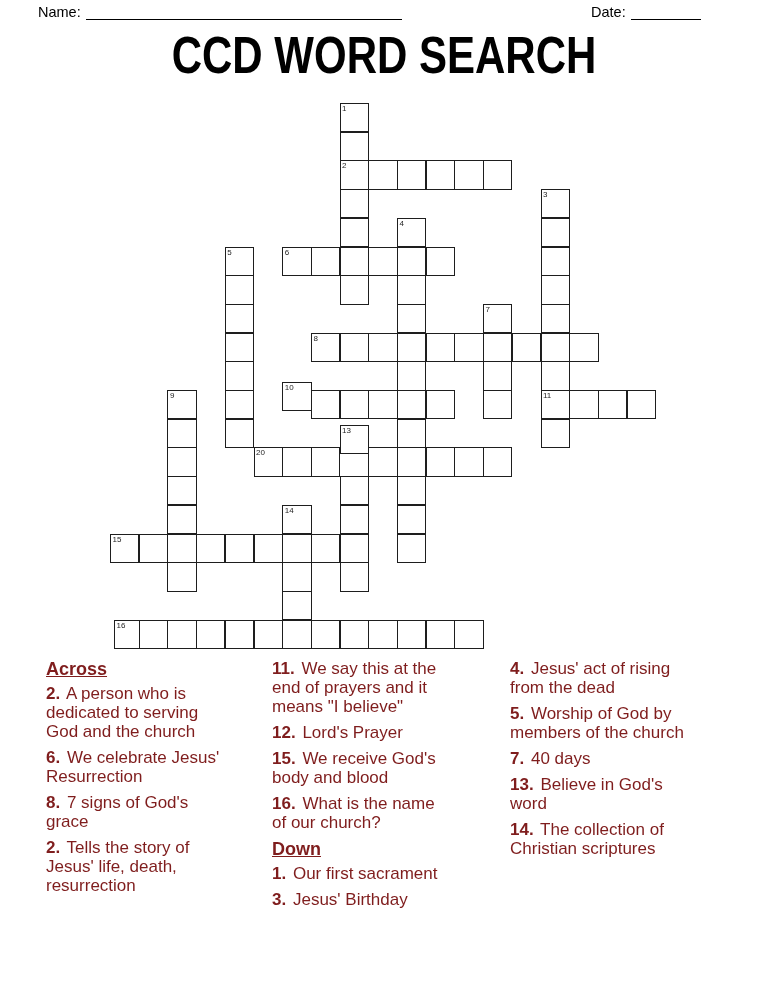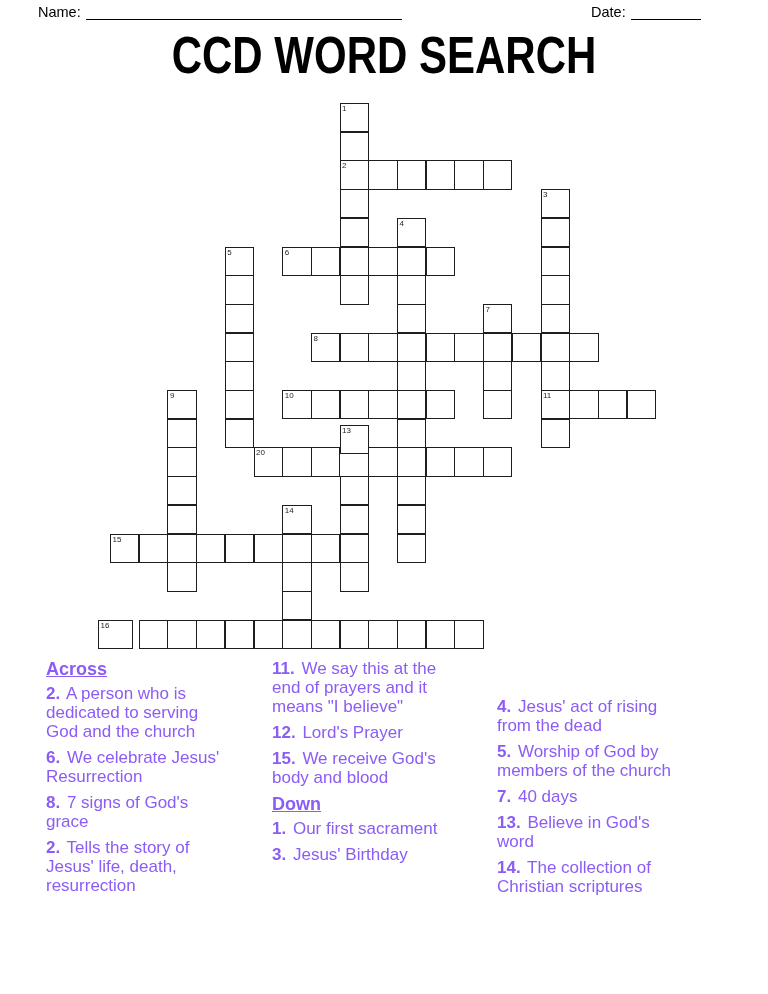--- a/index.html
+++ b/index.html
@@ -24,24 +24,24 @@
   #grid { position:absolute; left:0; top:0; }
   .cell {
     position:absolute; width:29.4px; height:29.4px;
     background:#fff; border:1.9px solid #1e1e1e;
   }
   .cellnum {
     position:absolute; left:1.5px; top:0px;
     font-size:8px; line-height:10px; color:#1e1e1e;
   }
 
-  .clue-col { position:absolute; top:659px; width:176px; font-size:17px; line-height:19px; color:#8b5cf6; }
+  .clue-col { position:absolute; top:659px; width:176px; font-size:17px; line-height:19px; color:#7f1d1d; }
   #clue-col-1 { left:46px; }
   #clue-col-2 { left:272px; }
-  #clue-col-3 { left:497px;margin-top:38px; }
+  #clue-col-3 { left:510px; }
   .section-h { font-size:18px; font-weight:bold; text-decoration:underline; margin-bottom:5px; line-height:20px; }
   .clue { margin-bottom:7px; }
   .clue b { font-weight:bold; padding-right:2px;text-align:right; }
 </style>
 </head>
 <body>
 
 <div class="field-row name-row">
   <span>Name:</span>
   <div class="blank-line name-line"></div>
@@ -130,21 +130,21 @@
     <div class="cell" style="left: 569.2px; top: 332.6px;"></div>
     <div class="cell" style="left: 167.4px; top: 390px;">
       <span class="cellnum">9</span>
     </div>
     <div class="cell" style="left: 167.4px; top: 418.7px;"></div>
     <div class="cell" style="left: 167.4px; top: 447.4px;"></div>
     <div class="cell" style="left: 167.4px; top: 476.1px;"></div>
     <div class="cell" style="left: 167.4px; top: 504.8px;"></div>
     <div class="cell" style="left: 167.4px; top: 533.5px;"></div>
     <div class="cell" style="left: 167.4px; top: 562.2px;"></div>
-    <div class="cell" style="left: 282.2px; top: 390px;">
+    <div class="cell" style="left: 282.2px; top: 382px;">
       <span class="cellnum">10</span>
     </div>
     <div class="cell" style="left: 310.9px; top: 390px;"></div>
     <div class="cell" style="left: 339.6px; top: 390px;"></div>
     <div class="cell" style="left: 368.3px; top: 390px;"></div>
     <div class="cell" style="left: 425.7px; top: 390px;"></div>
     <div class="cell" style="left: 569.2px; top: 390px;"></div>
     <div class="cell" style="left: 597.9px; top: 390px;"></div>
     <div class="cell" style="left: 626.6px; top: 390px;"></div>
     <div class="cell" style="left: 253.5px; top: 447.4px;">
@@ -171,21 +171,21 @@
     <div class="cell" style="left: 282.2px; top: 590.9px;"></div>
     <div class="cell" style="left: 282.2px; top: 619.6px;"></div>
     <div class="cell" style="left: 110px; top: 533.5px;">
       <span class="cellnum">15</span>
     </div>
     <div class="cell" style="left: 138.7px; top: 533.5px;"></div>
     <div class="cell" style="left: 196.1px; top: 533.5px;"></div>
     <div class="cell" style="left: 224.8px; top: 533.5px;"></div>
     <div class="cell" style="left: 253.5px; top: 533.5px;"></div>
     <div class="cell" style="left: 310.9px; top: 533.5px;"></div>
-    <div class="cell" style="left: 98px; top: 619.6px; padding-left: 33px;">
+    <div class="cell" style="left: 114px; top: 619.6px; padding-left: 33px;">
       <span class="cellnum">16</span>
     </div>
     <div class="cell" style="left: 138.7px; top: 619.6px;"></div>
     <div class="cell" style="left: 167.4px; top: 619.6px;"></div>
     <div class="cell" style="left: 196.1px; top: 619.6px;"></div>
     <div class="cell" style="left: 224.8px; top: 619.6px;"></div>
     <div class="cell" style="left: 253.5px; top: 619.6px;"></div>
     <div class="cell" style="left: 310.9px; top: 619.6px;"></div>
     <div class="cell" style="left: 339.6px; top: 619.6px;"></div>
     <div class="cell" style="left: 368.3px; top: 619.6px;"></div>
@@ -198,20 +198,21 @@
     <div class="section-h">Across</div>
     <div class="clue"><b>2.</b> <span>A person who is dedicated to serving God and the church</span></div>
     <div class="clue"><b>6.</b> <span>We celebrate Jesus' Resurrection</span></div>
     <div class="clue"><b>8.</b> <span>7 signs of God's grace</span></div>
     <div class="clue"><b>2.</b> <span>Tells the story of Jesus' life, death, resurrection</span></div>
   </div>
 <div class="clue-col" id="clue-col-2">
     <div class="clue"><b>11.</b> <span>We say this at the end of prayers and it means "I believe"</span></div>
     <div class="clue"><b>12.</b> <span>Lord's Prayer</span></div>
     <div class="clue"><b>15.</b> <span>We receive God's body and blood</span></div>
+    <div class="clue"><b>16.</b> <span>What is the name of our church?</span></div>
     <div class="section-h">Down</div>
     <div class="clue"><b>1.</b> <span>Our first sacrament</span></div>
     <div class="clue"><b>3.</b> <span>Jesus' Birthday</span></div>
   </div>
 <div class="clue-col" id="clue-col-3">
     <div class="clue"><b>4.</b> <span>Jesus' act of rising from the dead</span></div>
     <div class="clue"><b>5.</b> <span>Worship of God by members of the church</span></div>
     <div class="clue"><b>7.</b> <span>40 days</span></div>
     <div class="clue"><b>13.</b> <span>Believe in God's word</span></div>
     <div class="clue"><b>14.</b> <span>The collection of Christian scriptures</span></div>

